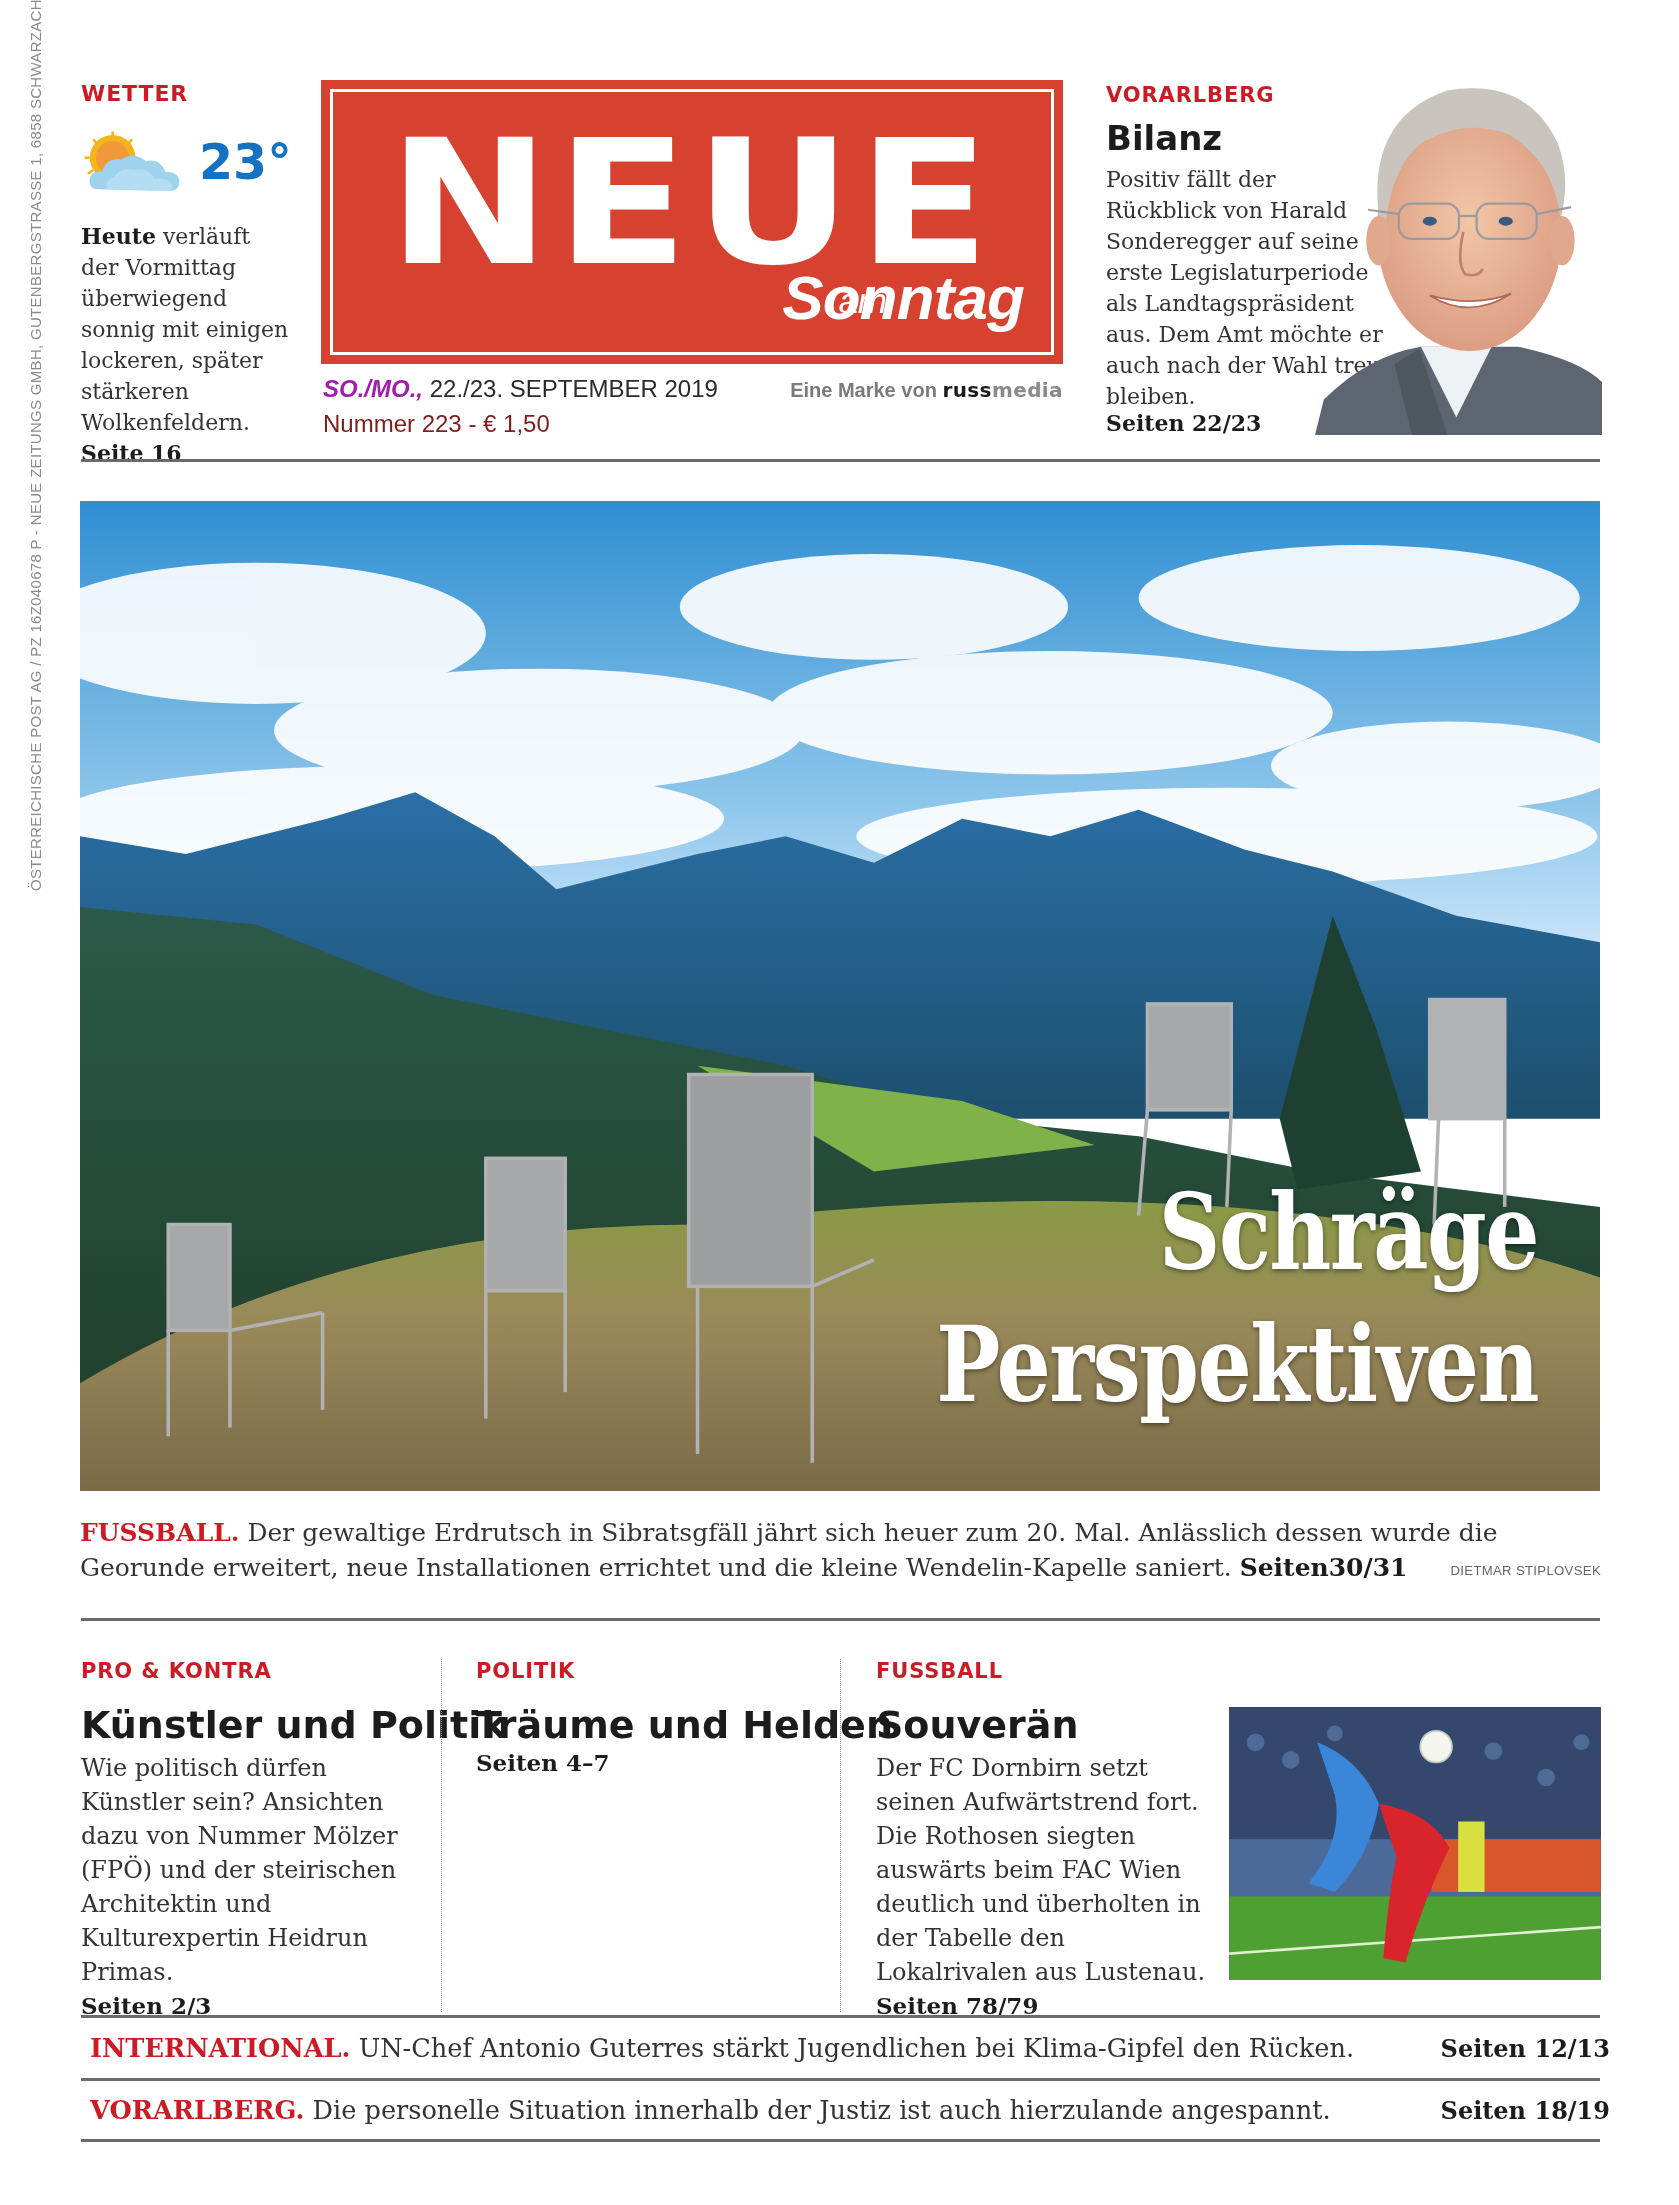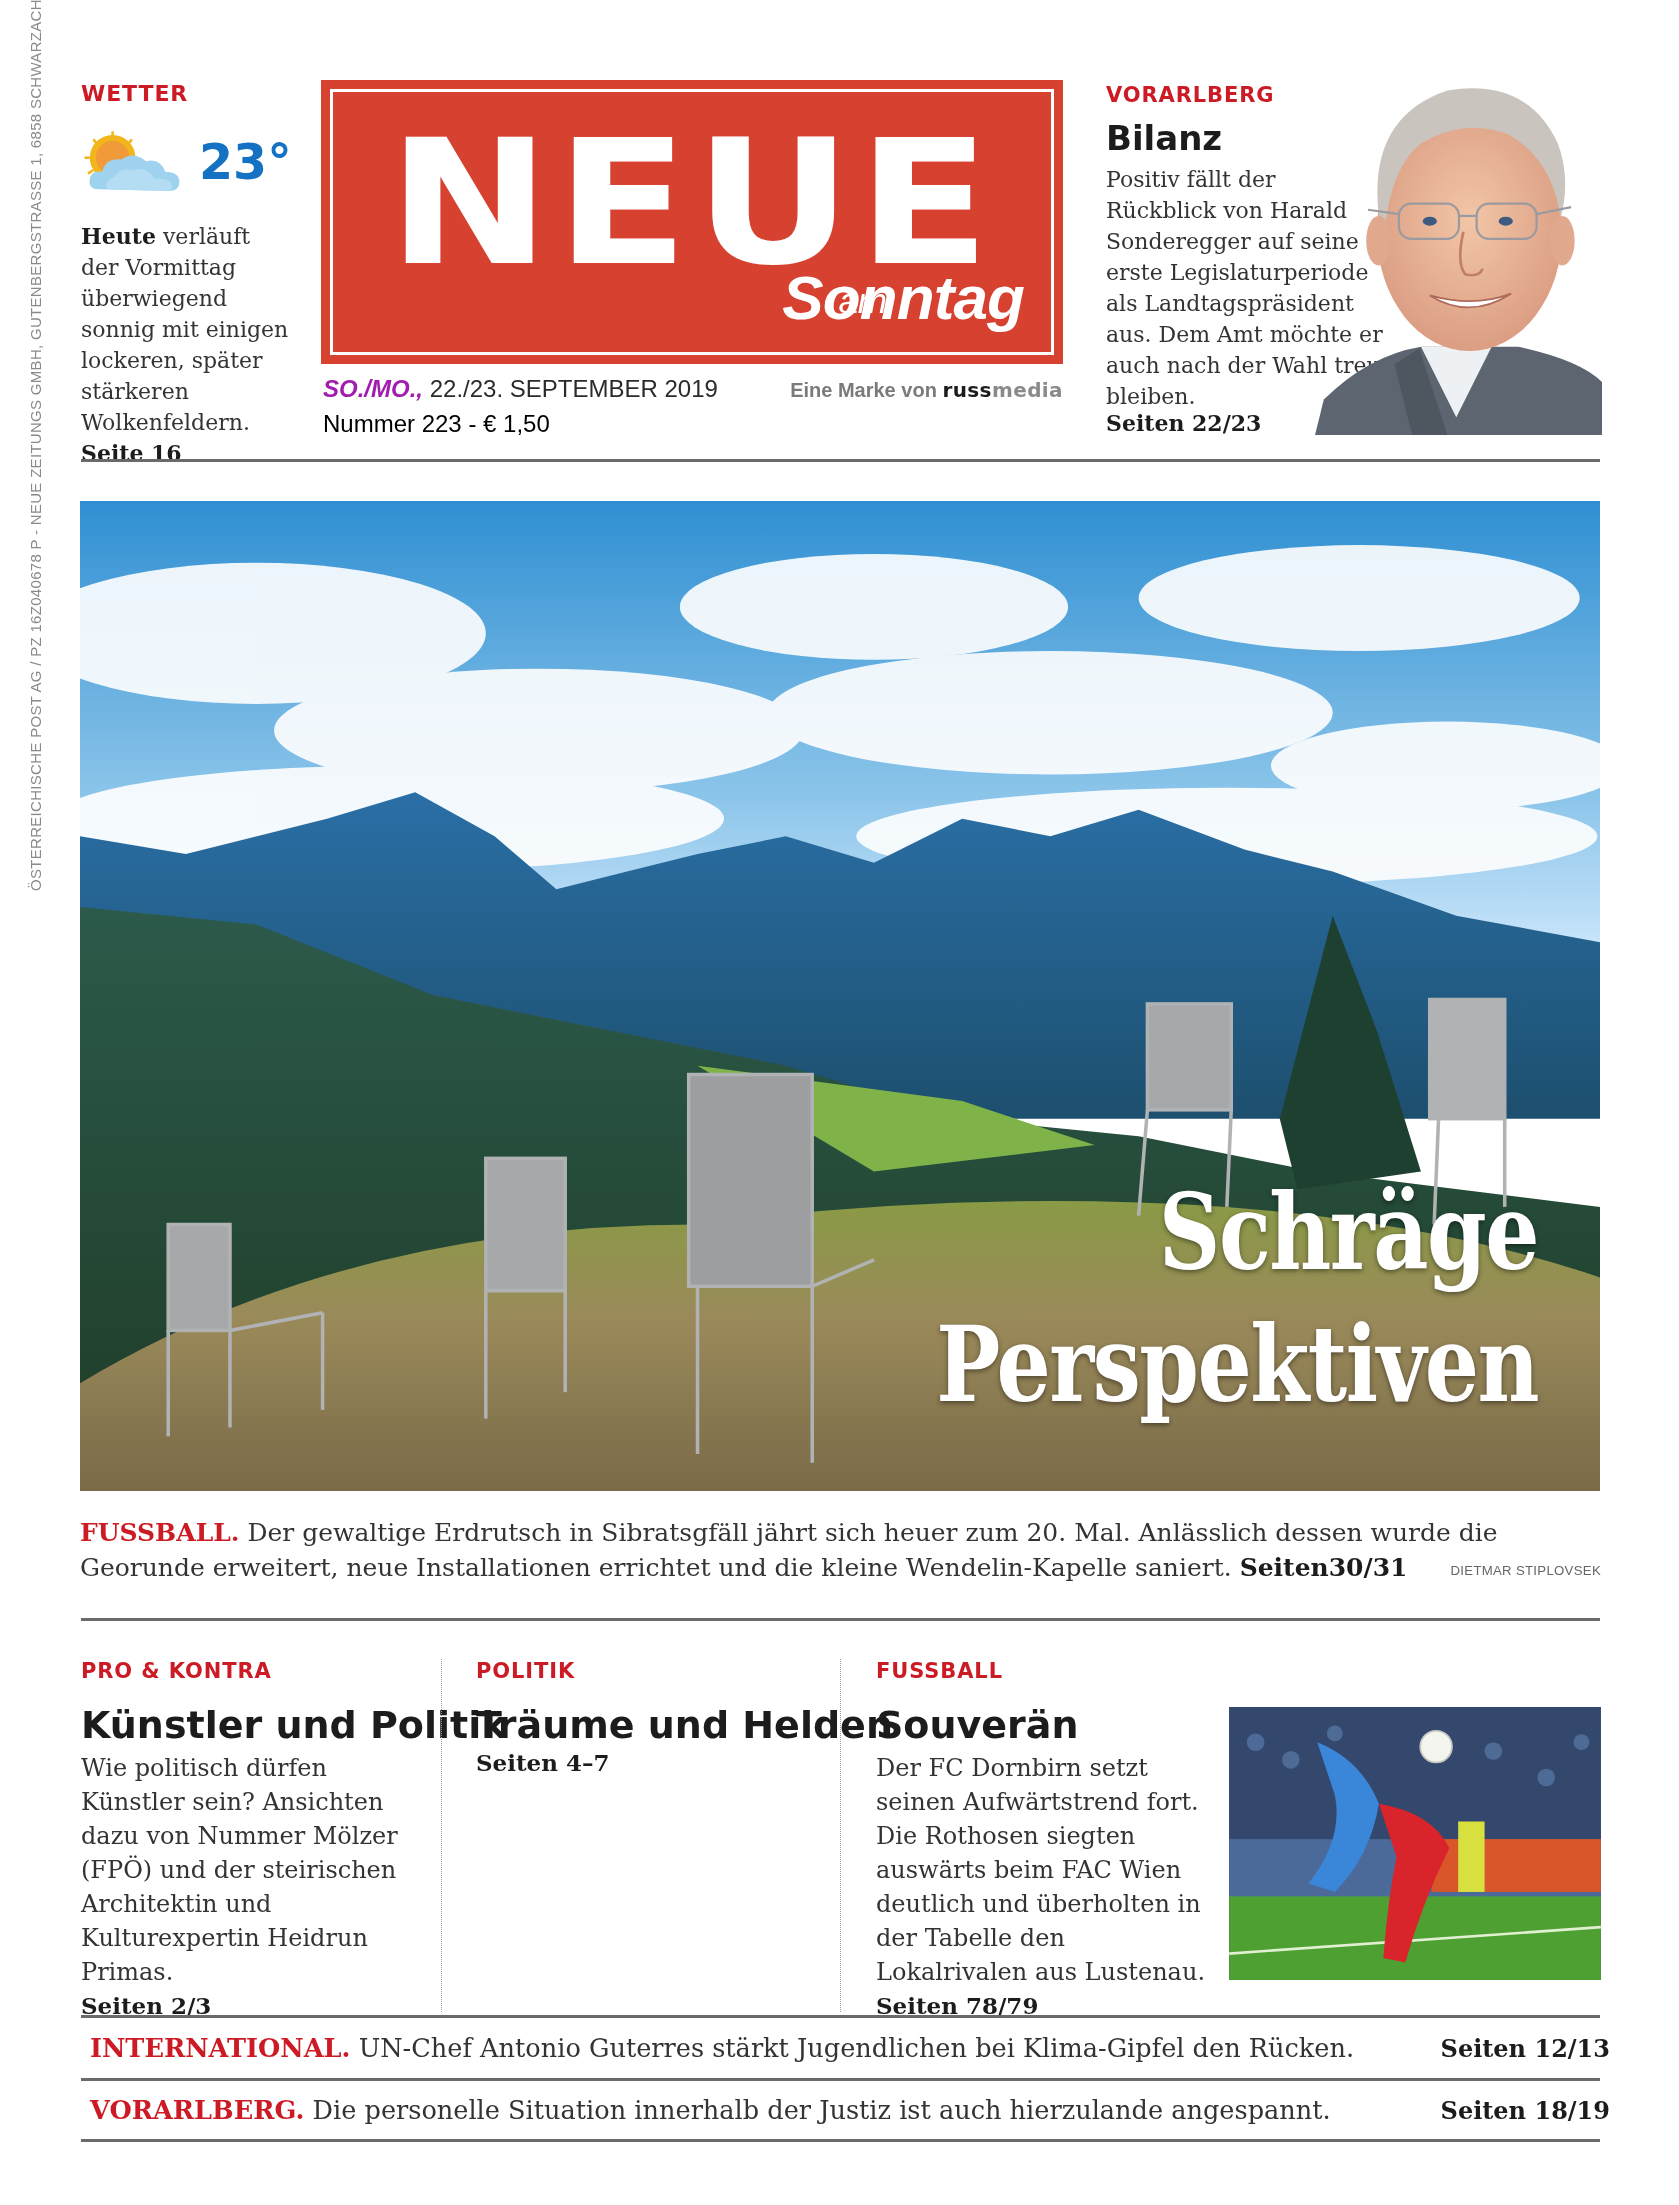--- a/index.html
+++ b/index.html
@@ -29,21 +29,21 @@
 
   
   #logo { left: 321px; top: 80px; width: 742px; height: 284px; background: #d64130; }
   #logo-inner { position: absolute; left: 8.8px; top: 8.8px; right: 8.8px; bottom: 8.8px; border: 3.5px solid #ffffff; }
   #logo-neue { position: absolute; left: 0; right: 0; top: 37px; text-align: center; font-family: "DejaVu Sans", sans-serif; font-weight: bold; font-size: 173px; line-height: 173px; color: #fff; letter-spacing: 5.3px; transform: scaleX(1.12); transform-origin: center; }
   #logo-am { position: absolute; right: 176px; top: 201px; font-family: "Liberation Sans", sans-serif; font-style: italic; font-size: 35px; color: #fff; }
   #logo-sonntag { position: absolute; right: 39px; top: 182px; font-family: "Liberation Sans", sans-serif; font-style: italic; font-weight: bold; font-size: 62px; color: #fff; letter-spacing: -0.9px; }
 
   #issue-date { left: 323px; top: 375px; font-size: 24px; font-family: "Liberation Sans", sans-serif; color: #2b2b2b; }
   #issue-date b { font-weight: bold; color: #a21caf; font-style: italic; }
-  #issue-number { left: 323px; top: 410px; font-size: 24px; font-family: "Liberation Sans", sans-serif; color: #000000; }
+  #issue-number { left: 323px; top: 410px; font-size: 24px; font-family: "Liberation Sans", sans-serif; color: #7f1d1d; }
   #brand-line { left: 754px; top: 378px; width: 309px; text-align: right; font-family: "Liberation Sans", sans-serif; font-size: 20px; color: #7a7a7a; font-weight: bold; white-space: nowrap; }
   #brand-russ { font-family: "DejaVu Sans", sans-serif; font-weight: bold; color: #1c1c1c; letter-spacing: 0.4px; margin-top: 28px; }
   #brand-media { font-family: "DejaVu Sans", sans-serif; font-weight: bold; color: #8a8a8a; letter-spacing: 0.4px; }
 
   
   #vbg-label { left: 1106px; top: 83px; font-size: 21px; }
   #vbg-headline { left: 1106px; top: 118px; font-size: 34px; }
   #vbg-text { left: 1106px; top: 164px; width: 282px; font-size: 22px; line-height: 31px; }
   #vbg-seiten { left: 1106px; top: 410px; font-size: 22px; }
   #portrait { left: 1315px; top: 64px; width: 287px; height: 371px; overflow: hidden; }

